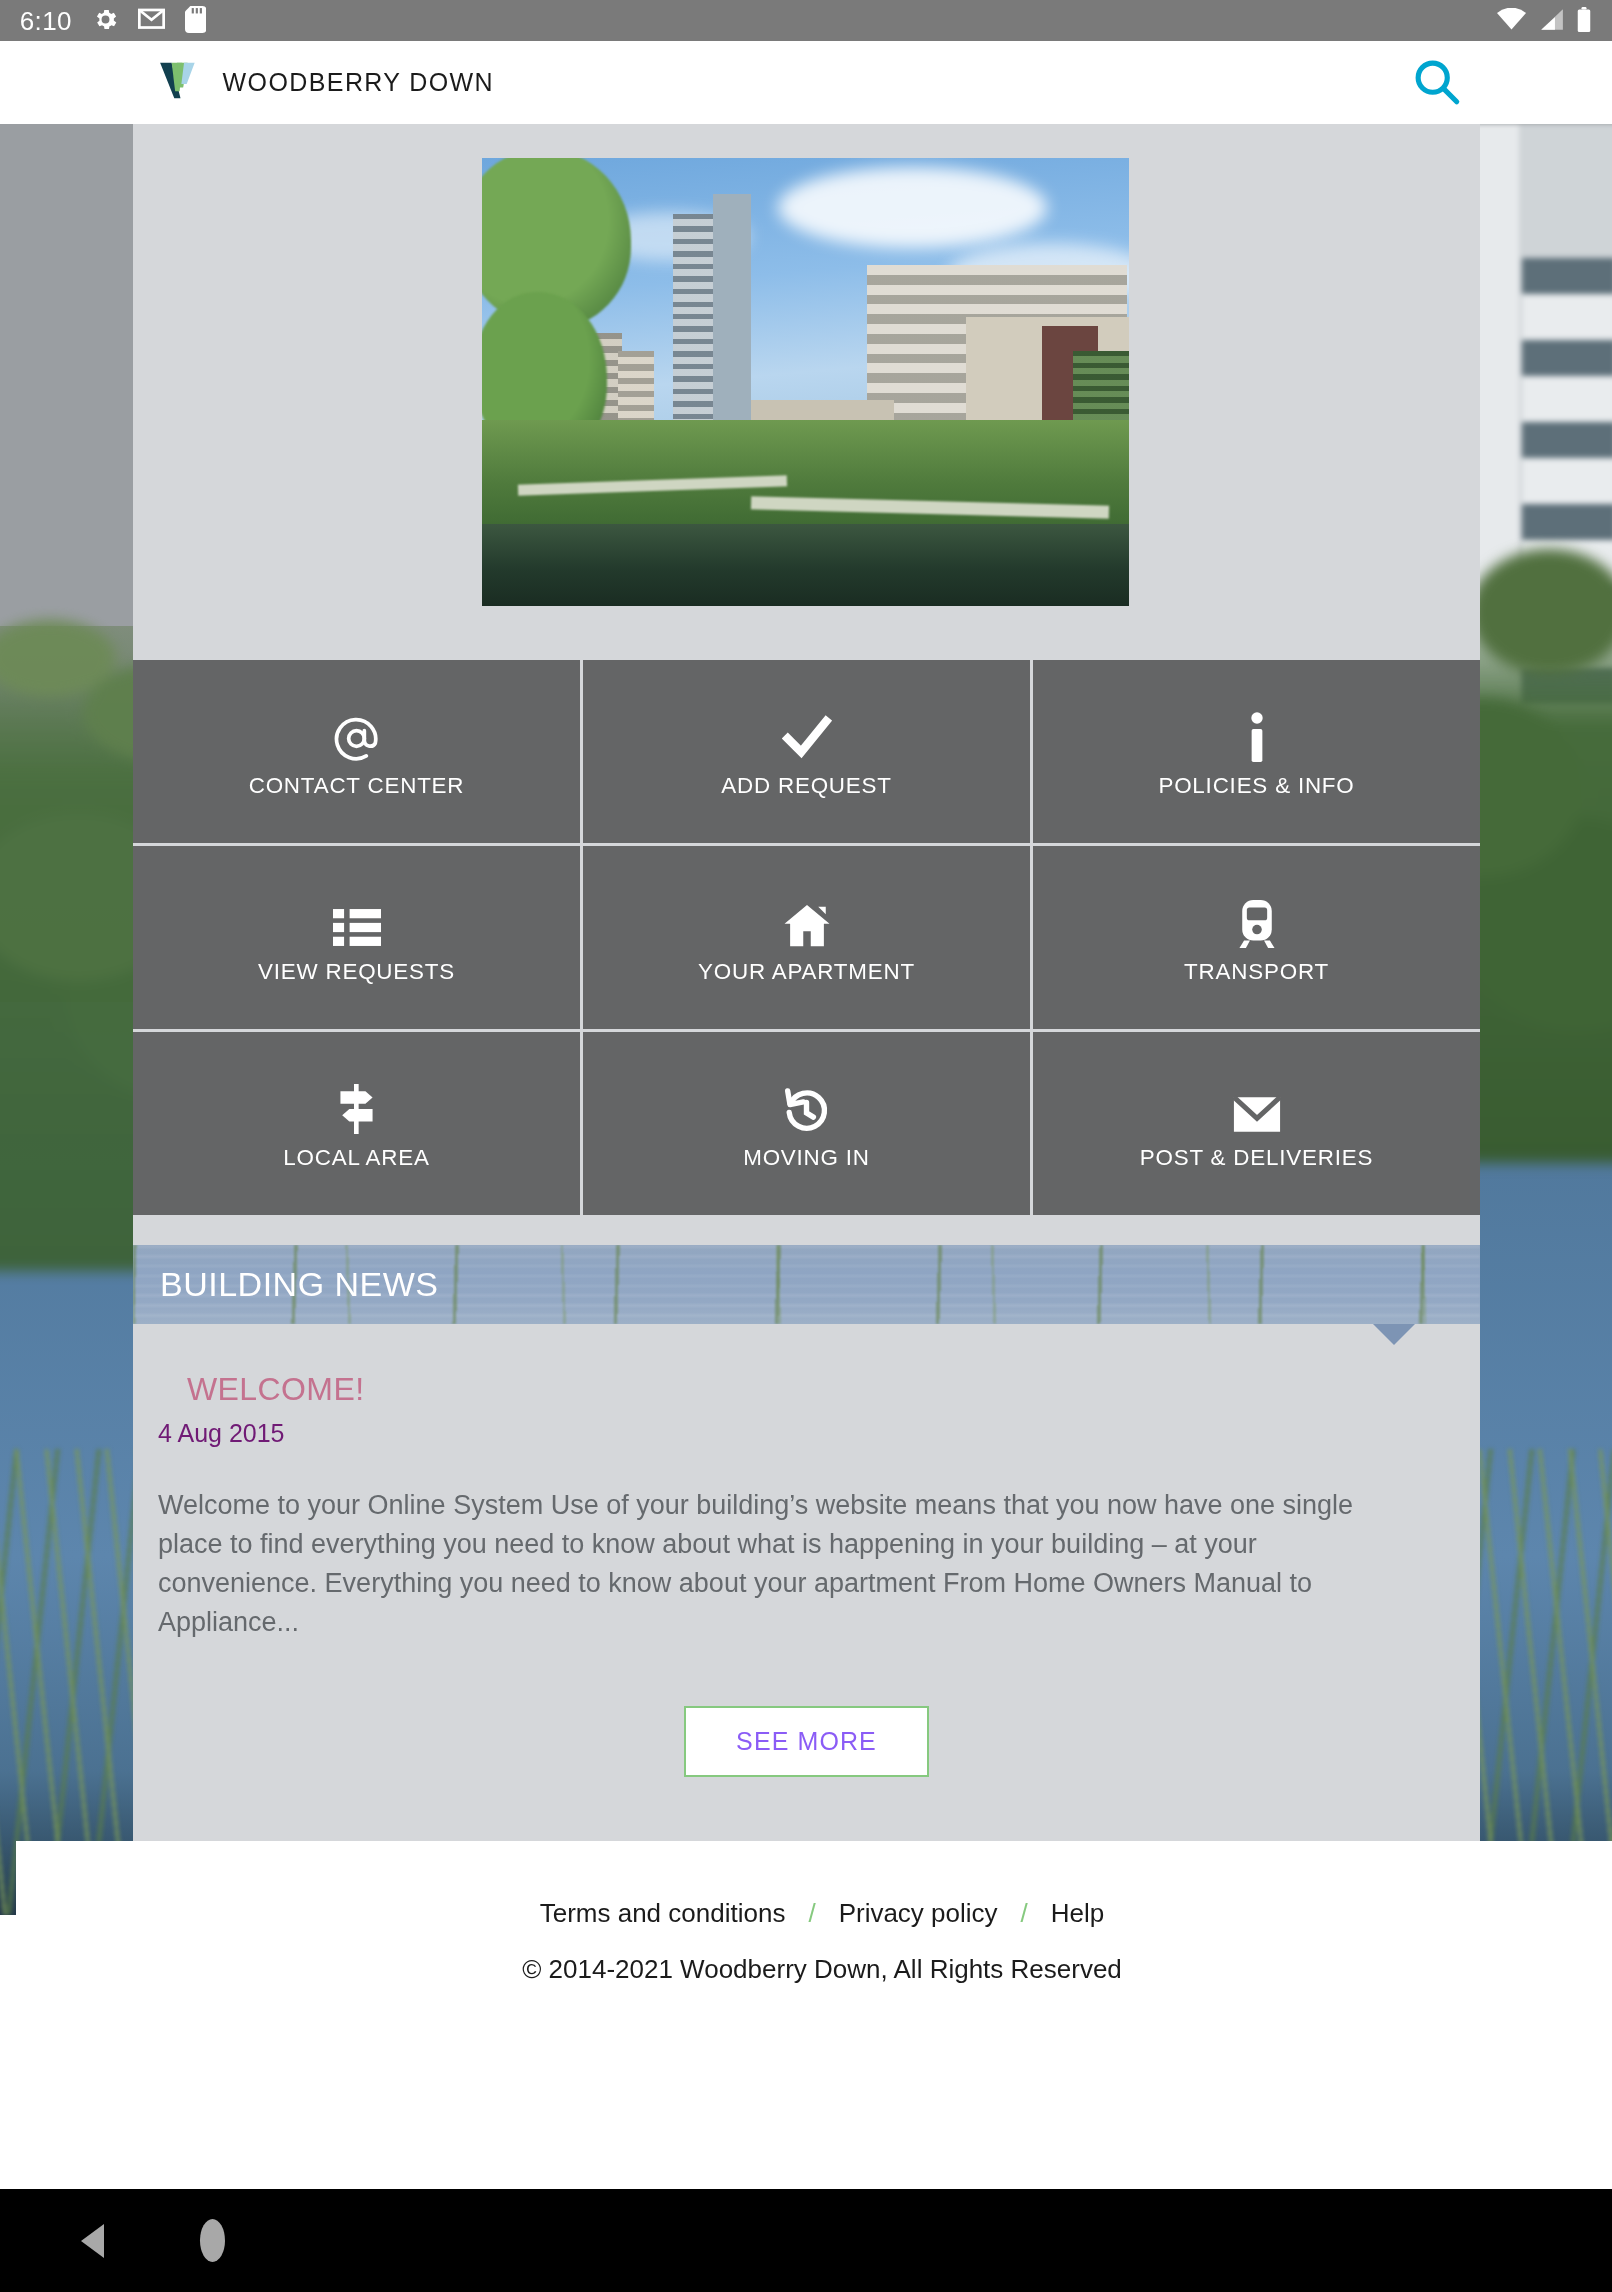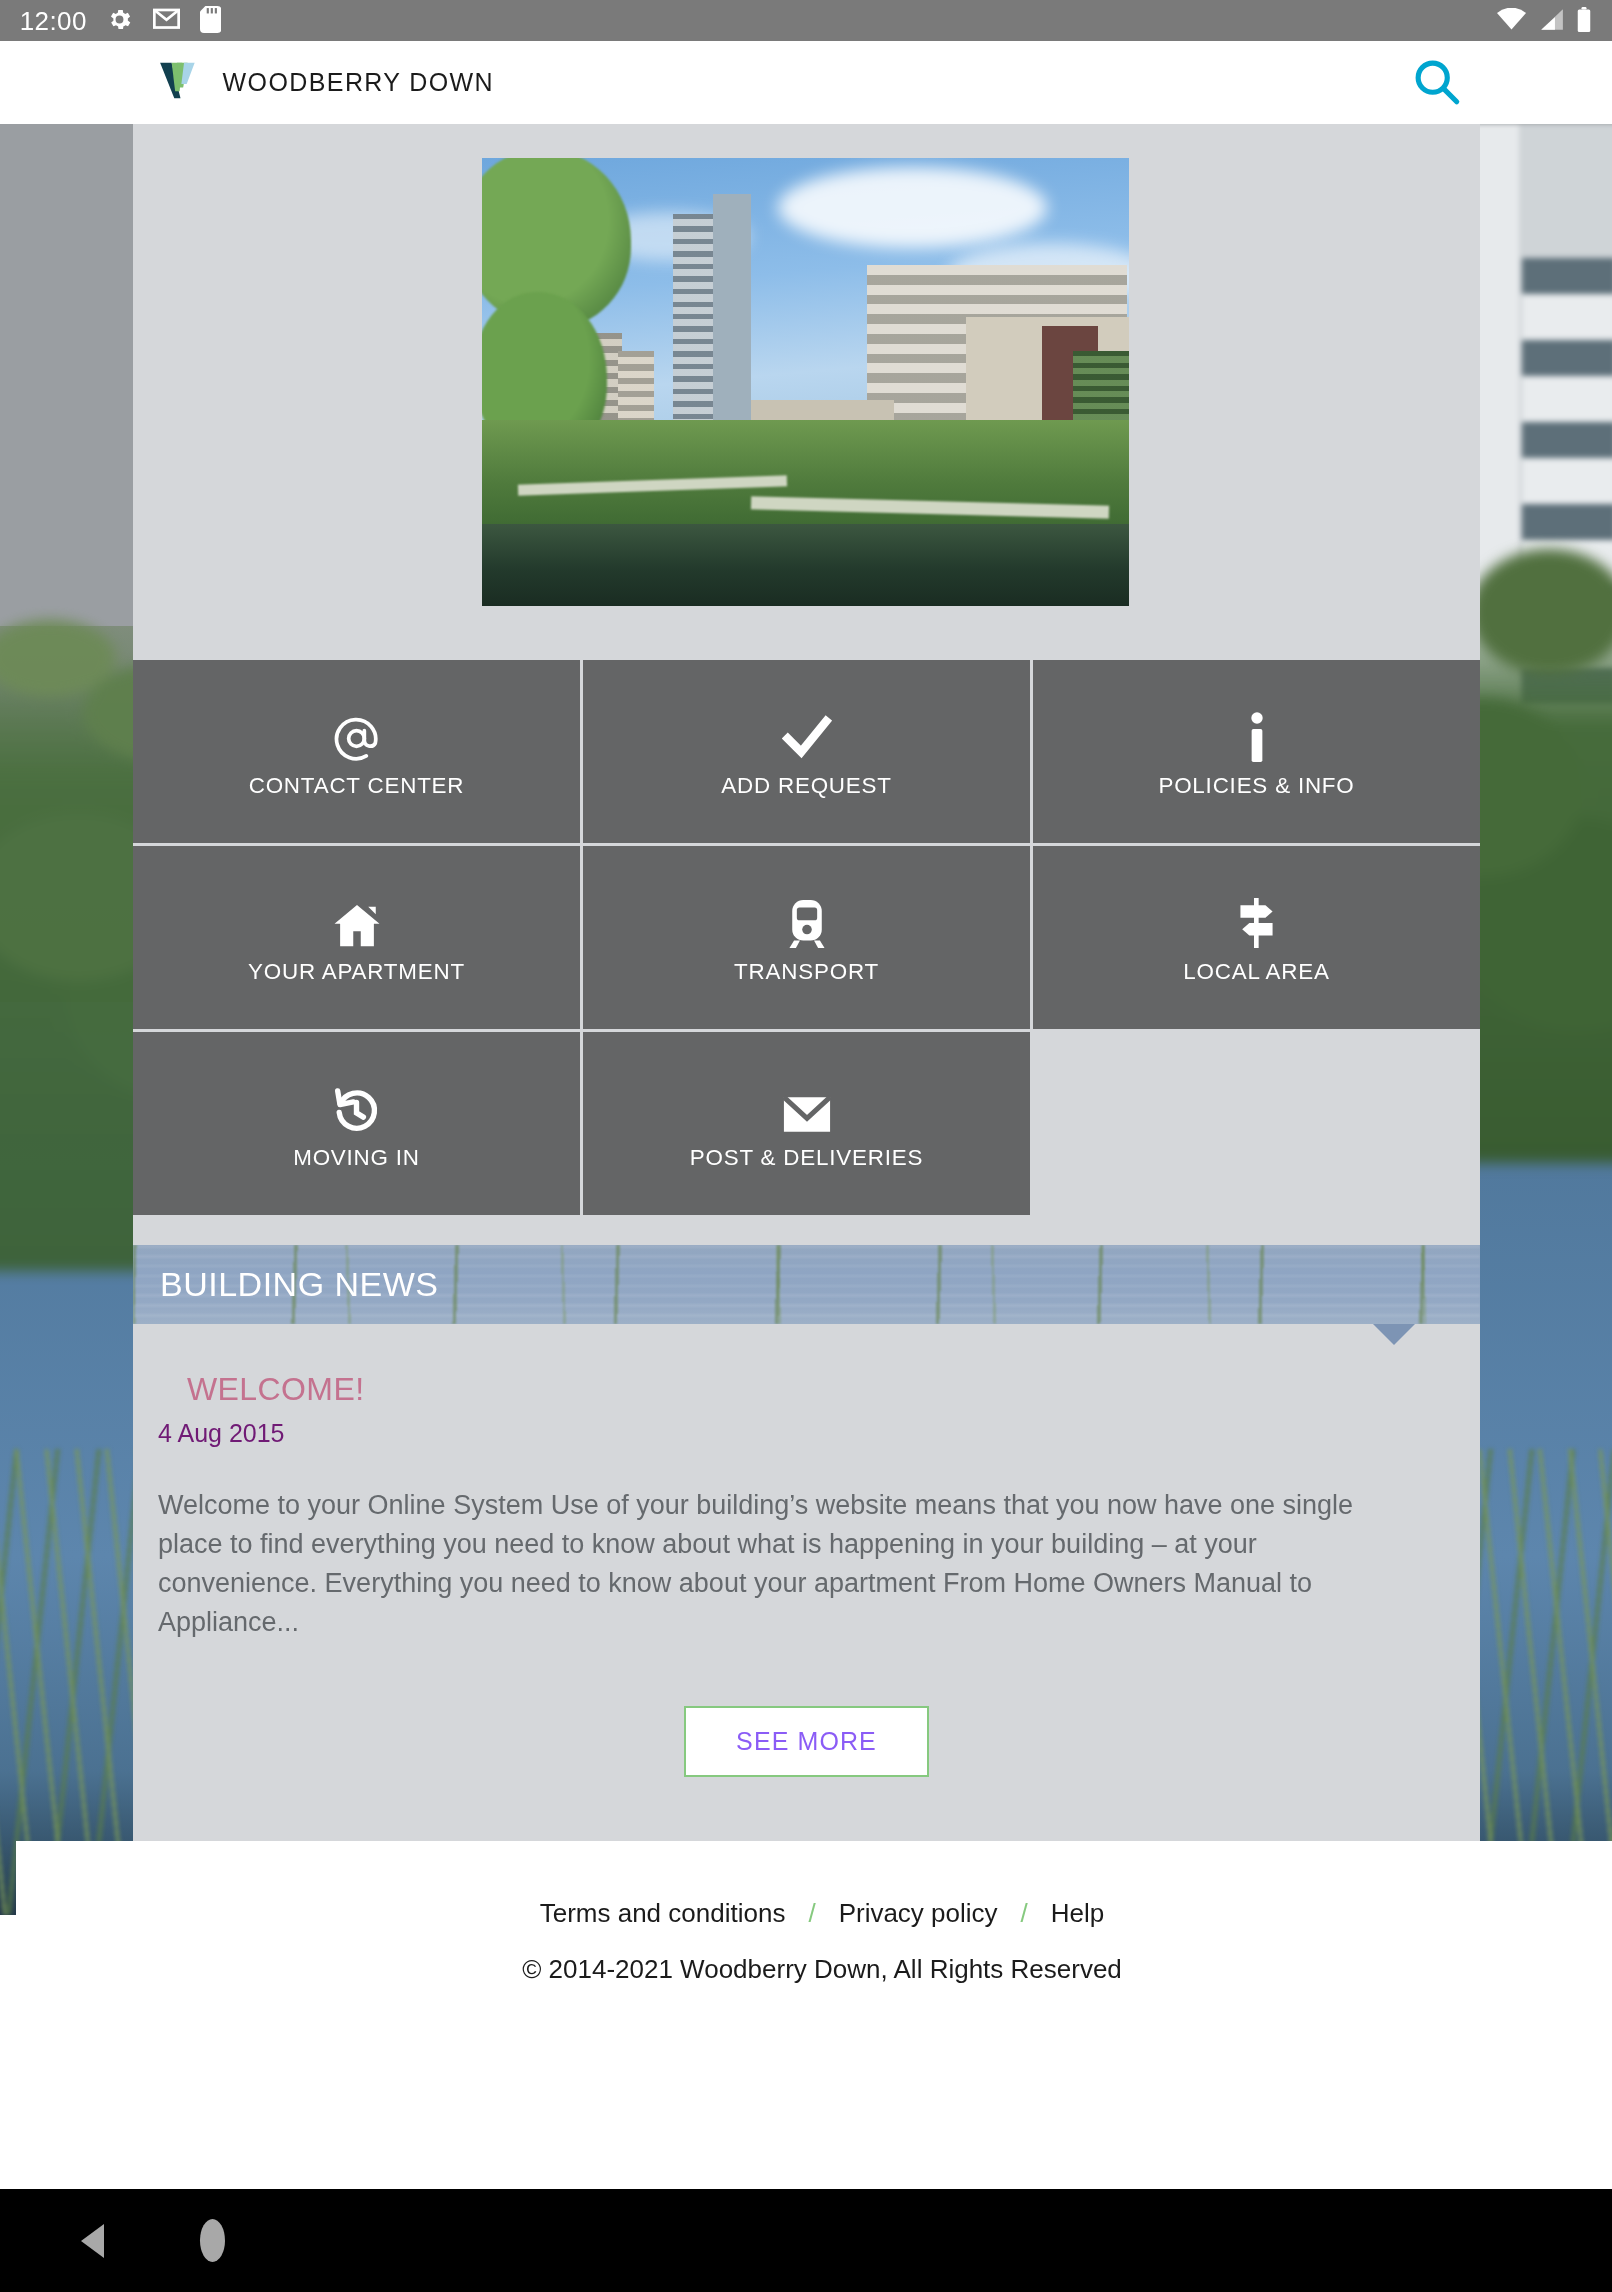--- a/index.html
+++ b/index.html
@@ -226,21 +226,21 @@
   .nav-home {
     margin-left: 96px; width: 25px; height: 43px; border-radius: 50%;
     background: #a8a8a8; cursor: pointer;
   }
 </style>
 </head>
 <body>
 
 <div class="statusbar">
   <div class="status-left">
-    <span class="clock">12:00</span>
+    <span class="clock">6:10</span>
     <span class="sb-ico">
       <svg width="27" height="27" viewBox="0 0 24 24" fill="#fff">
           <path d="M19.4 13a7.6 7.6 0 0 0 0-2l2-1.6-2-3.4-2.4 1a7.6 7.6 0 0 0-1.7-1l-.4-2.5h-4l-.4 2.5c-.6.2-1.2.6-1.7 1l-2.4-1-2 3.4L6.6 11a7.6 7.6 0 0 0 0 2l-2 1.6 2 3.4 2.4-1c.5.4 1.1.8 1.7 1l.4 2.5h4l.4-2.5c.6-.2 1.2-.6 1.7-1l2.4 1 2-3.4-2-1.6zM12 15.5A3.5 3.5 0 1 1 15.5 12 3.5 3.5 0 0 1 12 15.5z"></path>
         </svg>
     </span>
     <span class="sb-ico">
       <svg width="27" height="21.5" viewBox="0 0 24 18" fill="none" stroke="#fff" stroke-width="2.4">
           <rect x="1.2" y="1.2" width="21.6" height="15.6"></rect>
           <path d="M1.2 1.2 12 10 22.8 1.2"></path>
         </svg>
@@ -366,20 +366,33 @@
     <div class="tile">
       <span class="tile-icon">
         <svg width="18" height="50" viewBox="0 0 10 28" fill="#fff">
             <circle cx="5" cy="3.4" r="3.2"></circle>
             <rect x="2" y="9.5" width="6" height="18.5" rx="1"></rect>
           </svg>
       </span>
       <span class="tile-label">POLICIES &amp; INFO</span>
     </div>
 
+    <div class="tile">
+      <span class="tile-icon">
+        <svg width="48" height="41" viewBox="0 0 26 22" fill="#fff">
+            <rect x="0" y="1" width="6" height="5"></rect>
+            <rect x="9" y="1" width="17" height="5"></rect>
+            <rect x="0" y="8.5" width="6" height="5"></rect>
+            <rect x="9" y="8.5" width="17" height="5"></rect>
+            <rect x="0" y="16" width="6" height="5"></rect>
+            <rect x="9" y="16" width="17" height="5"></rect>
+          </svg>
+      </span>
+      <span class="tile-label">VIEW REQUESTS</span>
+    </div>
 
     <div class="tile">
       <span class="tile-icon">
         <svg width="50" height="45" viewBox="0 0 26 24" fill="#fff">
             <path d="M13 1 L25 11 L22 11 L22 23 L15 23 L15 15 L11 15 L11 23 L4 23 L4 11 L1 11 Z"></path>
             <path d="M19 2 h4 v4 z"></path>
           </svg>
       </span>
       <span class="tile-label">YOUR APARTMENT</span>
     </div>

